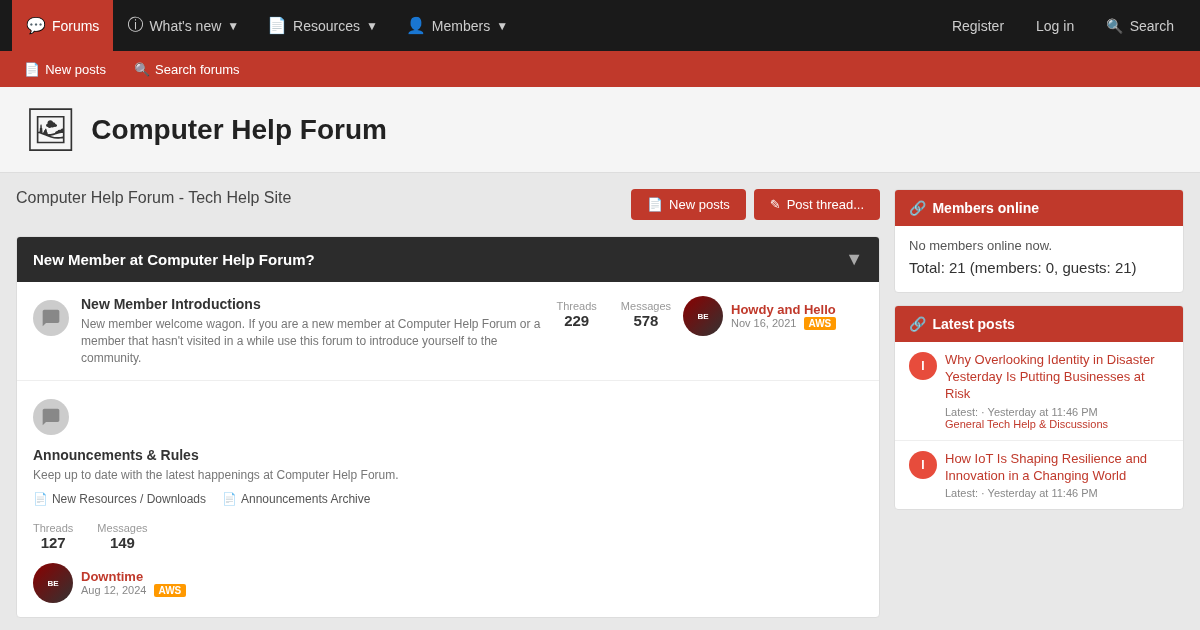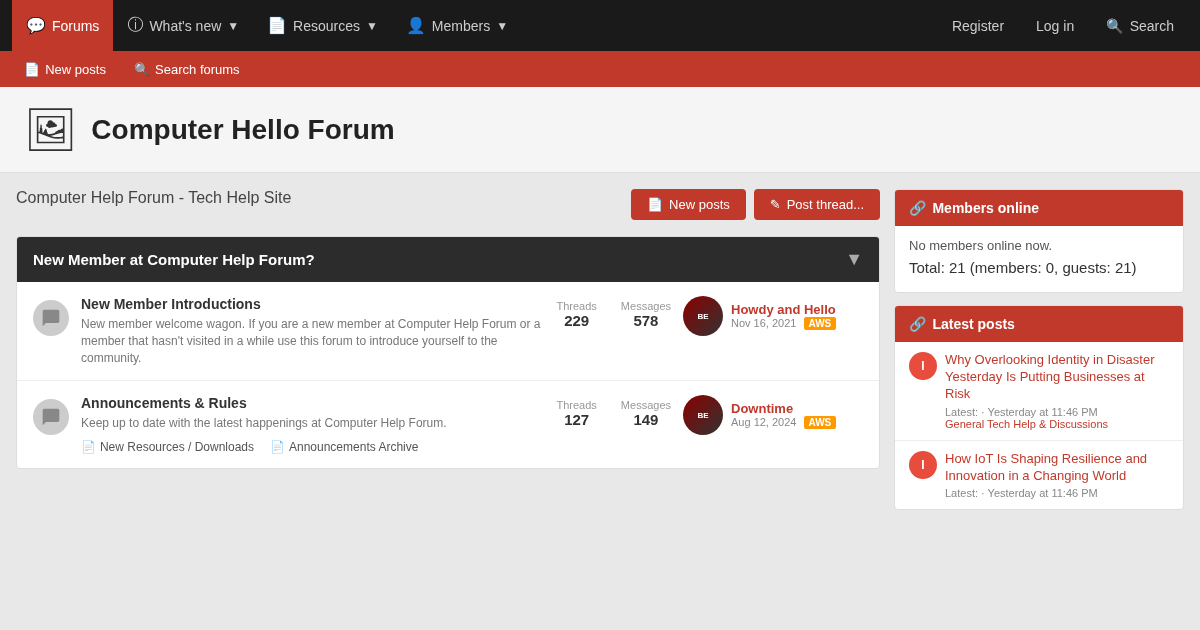--- a/index.html
+++ b/index.html
@@ -134,21 +134,21 @@
     .forum-section-header p { font-size: 12px; color: #aaa; margin-top: 2px; }
     .collapse-btn { color: #aaa; cursor: pointer; font-size: 18px; }
 
     .forum-row {
       display: flex;
       align-items: flex-start;
       padding: 14px 16px;
       border-bottom: 1px solid #eee;
       gap: 12px;
     }
-    .forum-row:last-child { border-bottom: none; }
+    .forum-row:last-child { border-bottom: none; flex-direction: column; }
 
     .forum-icon {
       width: 36px;
       height: 36px;
       background: #ccc;
       border-radius: 50%;
       display: flex;
       align-items: center;
       justify-content: center;
       color: #666;
@@ -324,21 +324,21 @@
     <span>New posts</span>
   </a>
   <a class="sub-nav-item">
     <span>🔍</span>
     <span>Search forums</span>
   </a>
 </nav>
 
 <header class="site-header">
   <span class="monitor-icon">🖼</span>
-  <h1>Computer Hello Forum</h1>
+  <h1>Computer Help Forum</h1>
 </header>
 
 <div class="main-content">
 
   <div class="center-panel">
     <div class="forum-header">
       <span class="forum-header-title">Computer Help Forum - Tech Help Site</span>
       <div class="forum-header-buttons">
         <button class="btn-orange">
           <span>📄</span>

